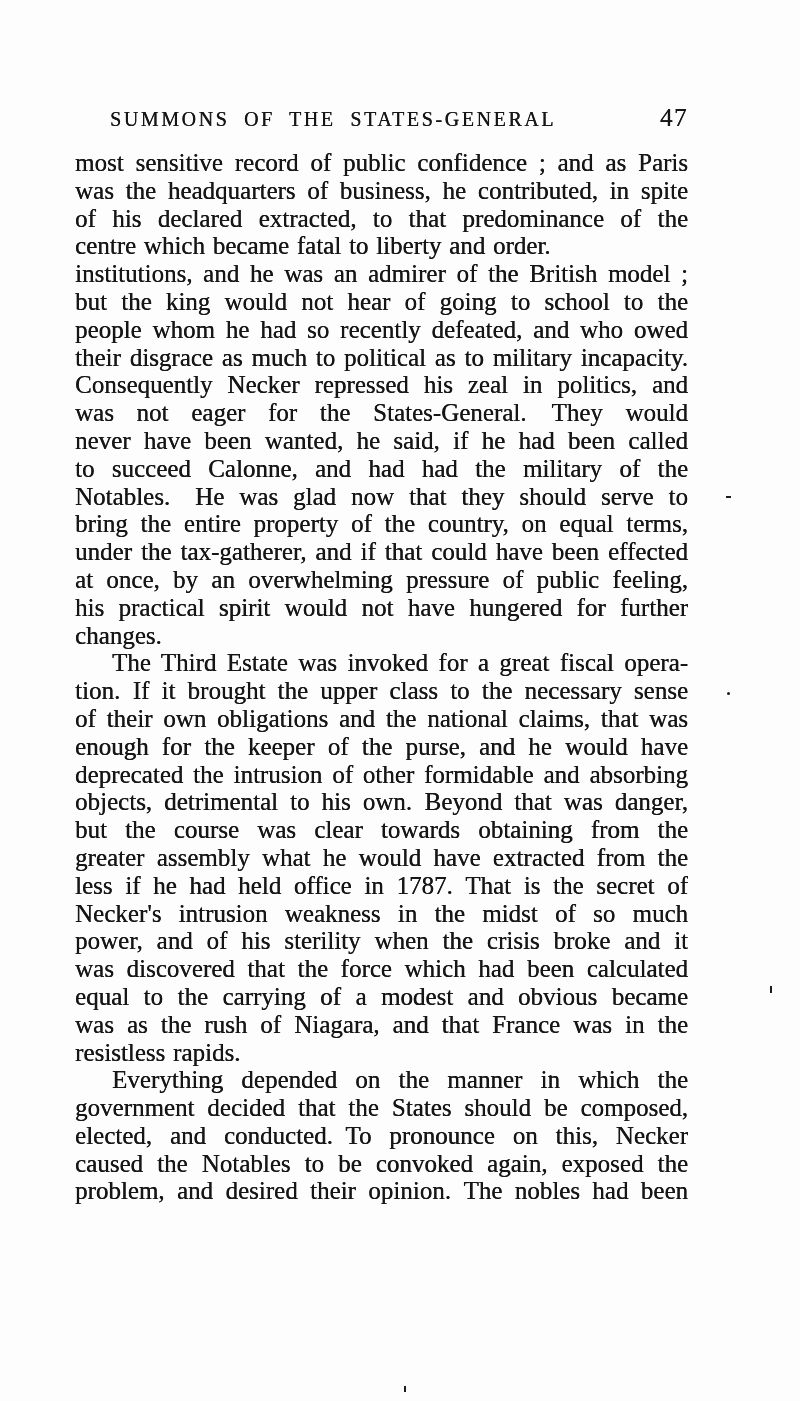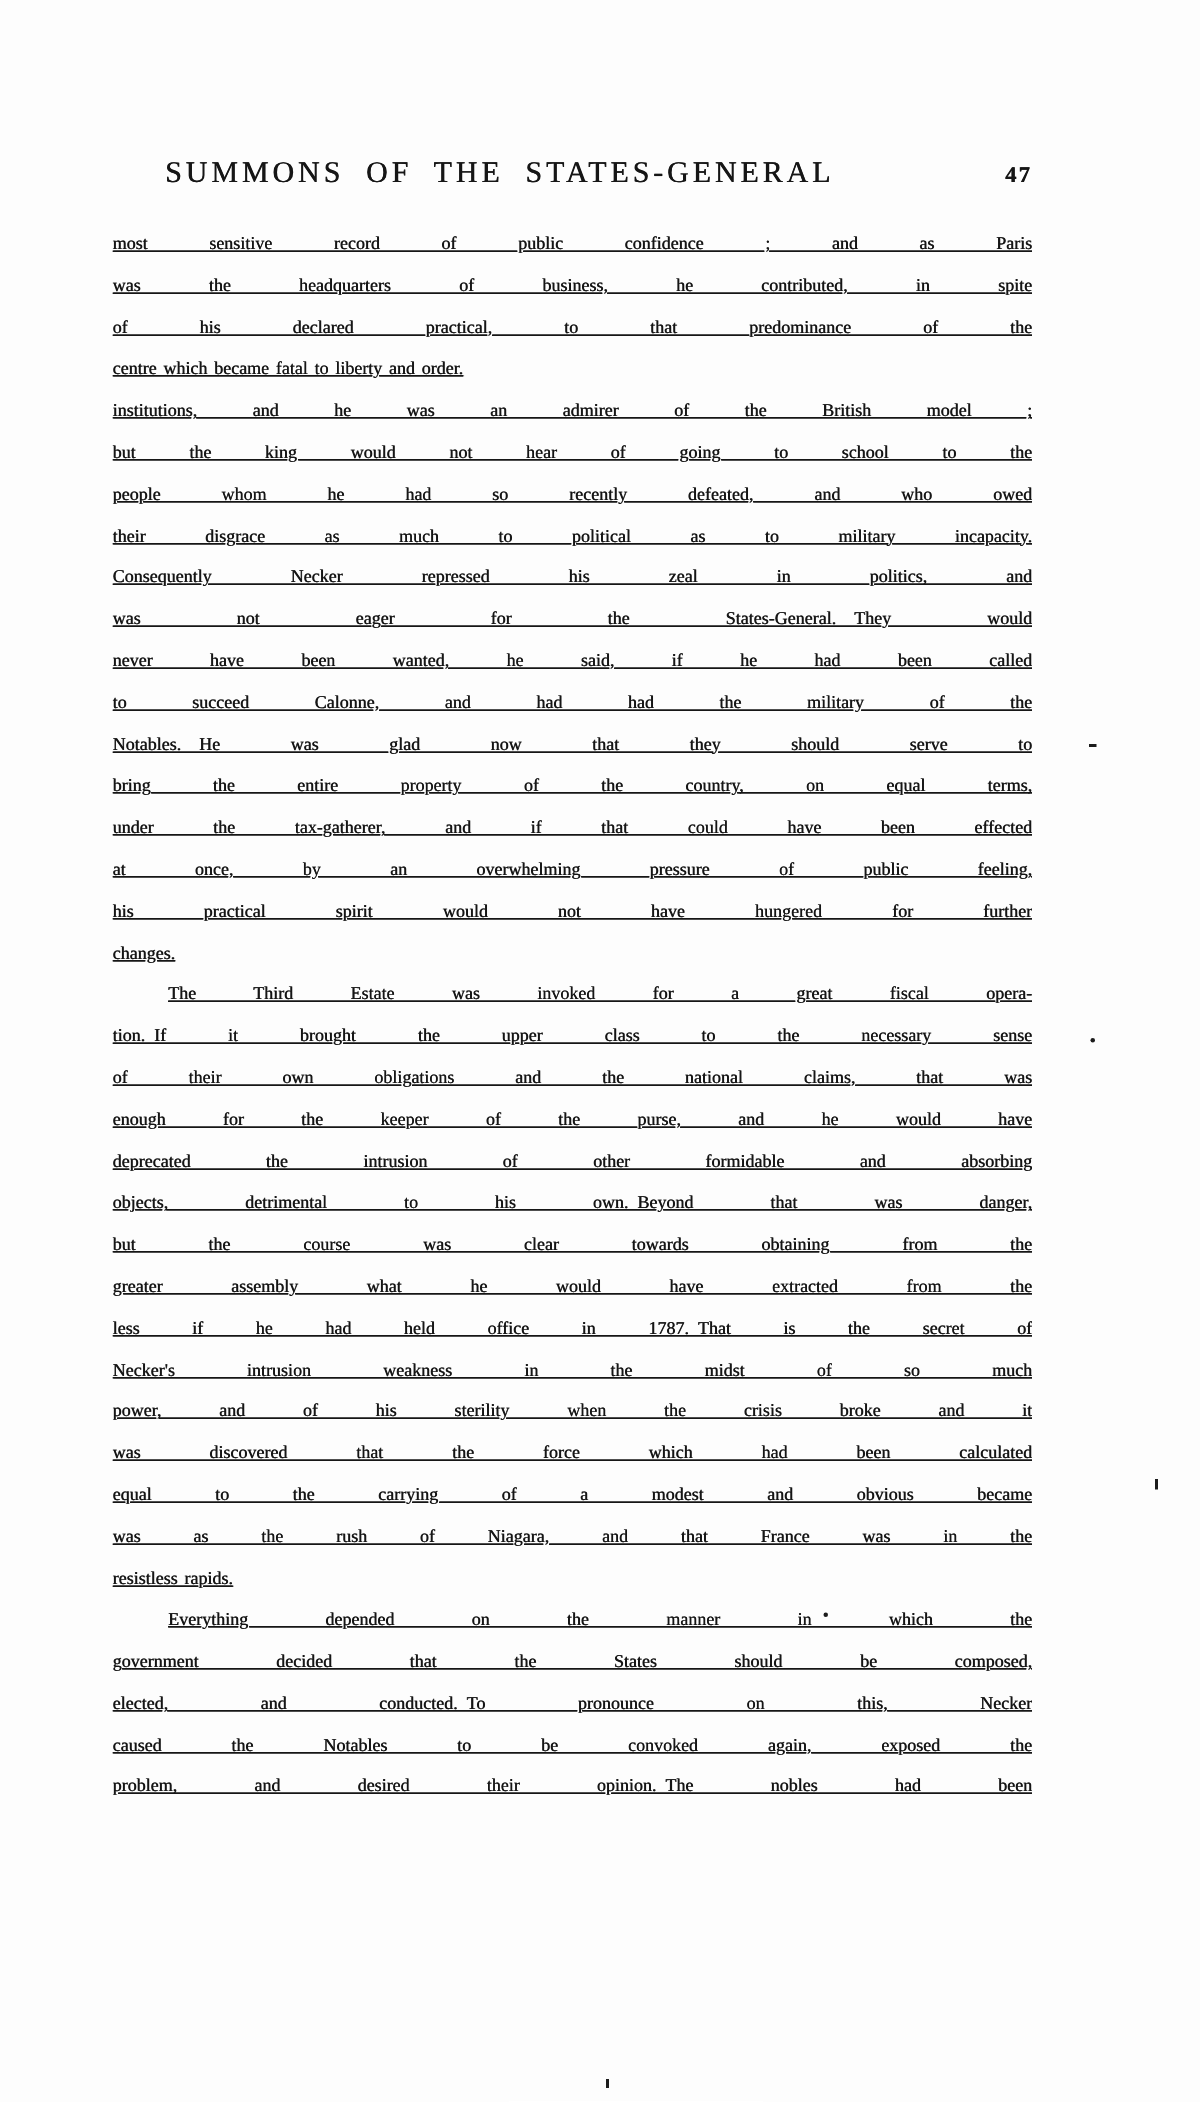--- a/index.html
+++ b/index.html
@@ -27,40 +27,39 @@
     align-items: baseline;
     font-size: 20px;
     letter-spacing: 2.6px;
     word-spacing: 7px;
     white-space: nowrap;
     text-shadow: 0.3px 0 0 currentColor;
   }
   .running-header .pagenum {
     letter-spacing: 1.5px;
     word-spacing: normal;
-    font-weight: bold;
-    font-size: 15px;
+    font-weight: normal;
+    font-size: 25px;
   }
   
   .text-block {
     position: absolute;
     left: 75px;
     top: 149px;
     width: 613px;
   }
   .line {
     height: 27.8px;
     line-height: 27.8px;
-    font-size: 12px;
+    font-size: 25px;
     text-align: justify;
     text-align-last: justify;
     word-spacing: 1.5px;
     overflow: hidden;
     text-shadow: 0.3px 0 0 currentColor;
-    text-decoration: underline;
   }
   .line.indent {
     text-indent: 37px;
   }
   .line.flush {
     text-align-last: left;
   }
   
   .speck {
     position: absolute;
@@ -79,21 +78,21 @@
 
   <div class="running-header">
     <span class="title">SUMMONS OF THE STATES-GENERAL</span>
     <span class="pagenum">47</span>
   </div>
 
   <div class="text-block">
     <div class="para">
         <div class="line">most sensitive record of public confidence ; and as Paris</div>
         <div class="line">was the headquarters of business, he contributed, in spite</div>
-        <div class="line">of his declared practical, to that predominance of the</div>
+        <div class="line">of his declared extracted, to that predominance of the</div>
         <div class="line flush">centre which became fatal to liberty and order.</div>
       </div>
     <div class="para">
         <div class="line">institutions, and he was an admirer of the British model ;</div>
         <div class="line">but the king would not hear of going to school to the</div>
         <div class="line">people whom he had so recently defeated, and who owed</div>
         <div class="line">their disgrace as much to political as to military incapacity.</div>
         <div class="line">Consequently Necker repressed his zeal in politics, and</div>
         <div class="line">was not eager for the States-General. They would</div>
         <div class="line">never have been wanted, he said, if he had been called</div>

